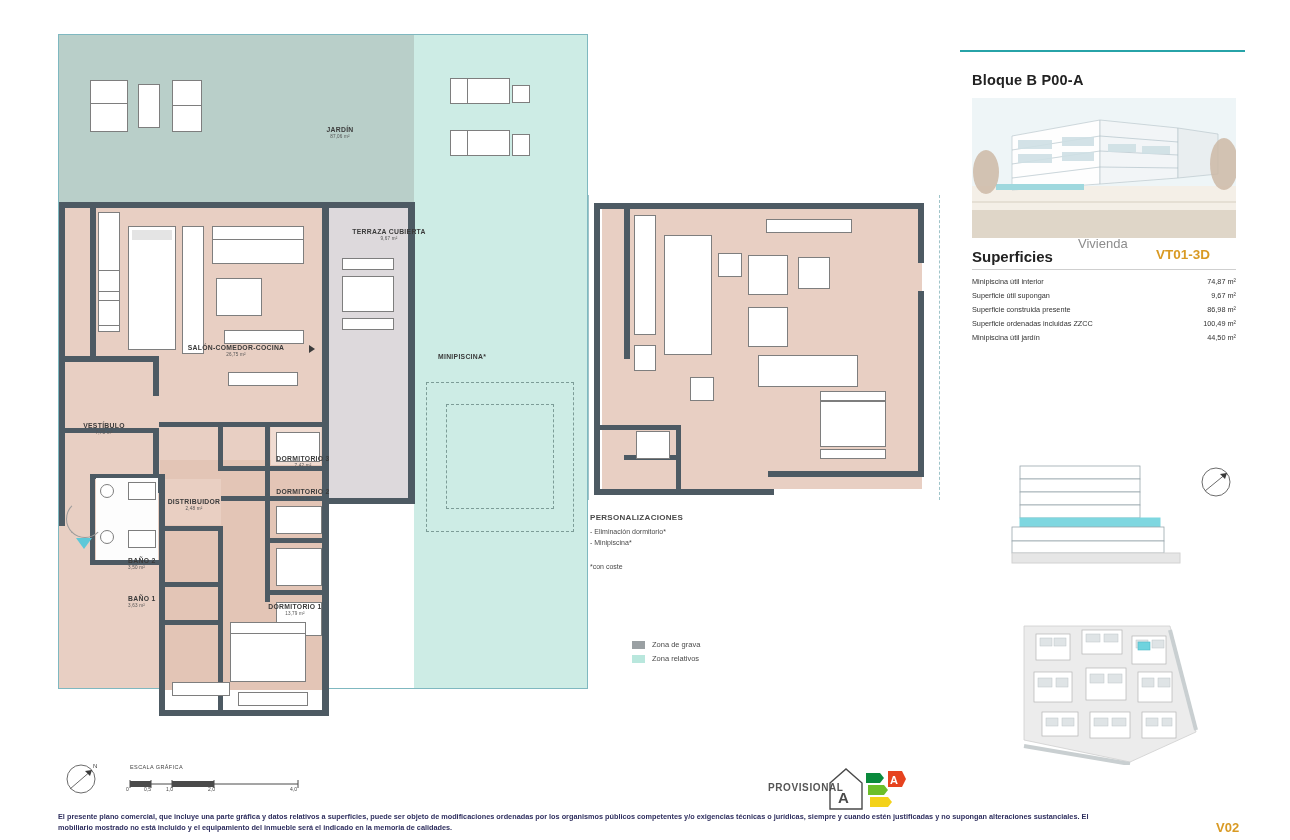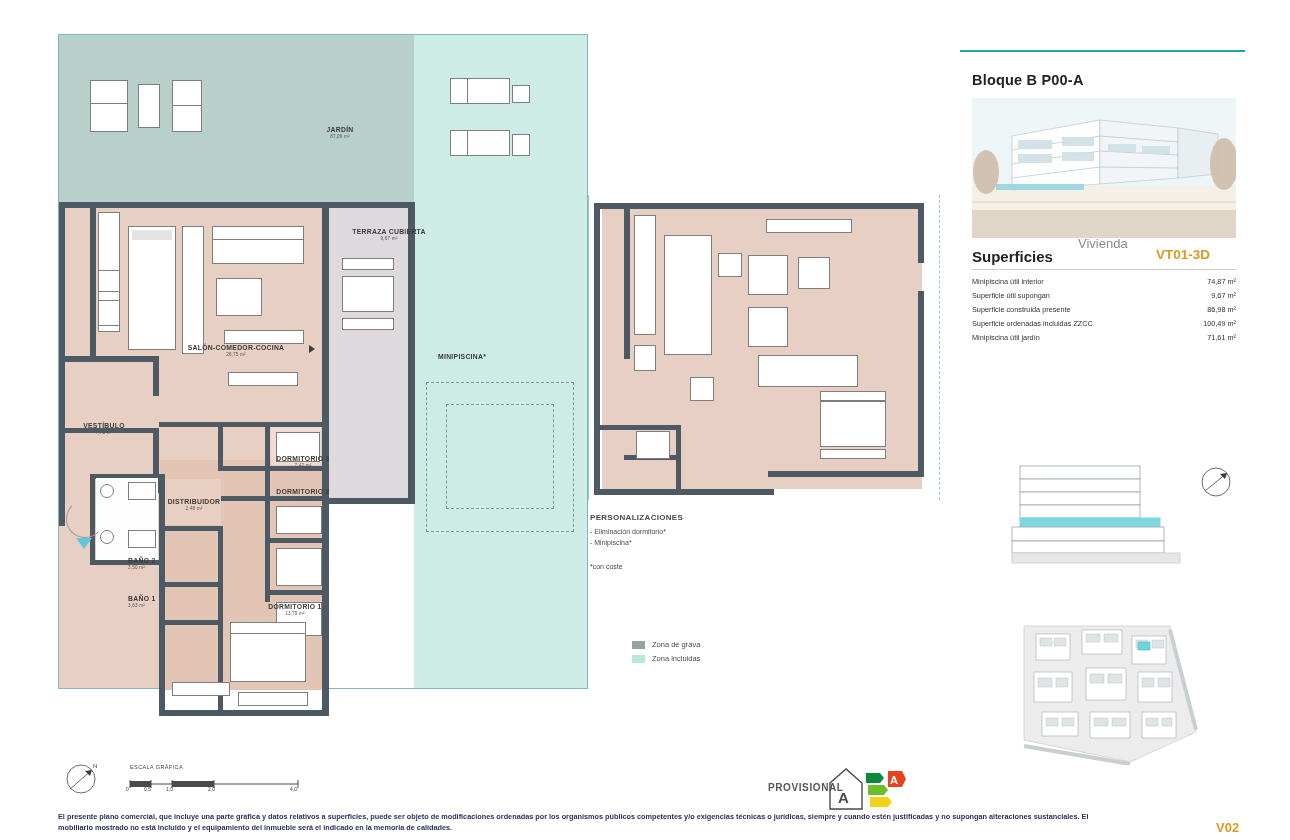--- a/index.html
+++ b/index.html
@@ -277,21 +277,21 @@
   </div>
   <div class="pers-note">*con coste</div>
 
   <div class="legend">
     <div class="row">
       <span class="sw" style="background:#9aa0a3;"></span>
       <span>Zona de grava</span>
     </div>
     <div class="row">
       <span class="sw" style="background:#b9e7dd;"></span>
-      <span>Zona incluidas</span>
+      <span>Zona relativos</span>
     </div>
   </div>
 
   <div id="panel">
     <div class="panel-rule"></div>
     <div class="panel-title">Bloque B P00-A</div>
 
     <div class="render">
       <svg width="264" height="140" viewBox="0 0 264 140">
         <rect x="0" y="0" width="264" height="140" fill="#eef5f7"></rect>
@@ -348,21 +348,21 @@
       <div class="r">
         <span>Superficie construida presente</span>
         <span class="v">86,98 m²</span>
       </div>
       <div class="r">
         <span>Superficie ordenadas incluidas ZZCC</span>
         <span class="v">100,49 m²</span>
       </div>
       <div class="r">
         <span>Minipiscina útil jardín</span>
-        <span class="v">71,61 m²</span>
+        <span class="v">44,50 m²</span>
       </div>
     </div>
   </div>
 
   <div class="section-box">
     <svg width="175" height="120" viewBox="0 0 175 120">
       <g stroke="#9aa7ad" stroke-width="0.8" fill="#ffffff">
         <rect x="10" y="4" width="120" height="13"></rect>
         <rect x="10" y="17" width="120" height="13"></rect>
         <rect x="10" y="30" width="120" height="13"></rect>

